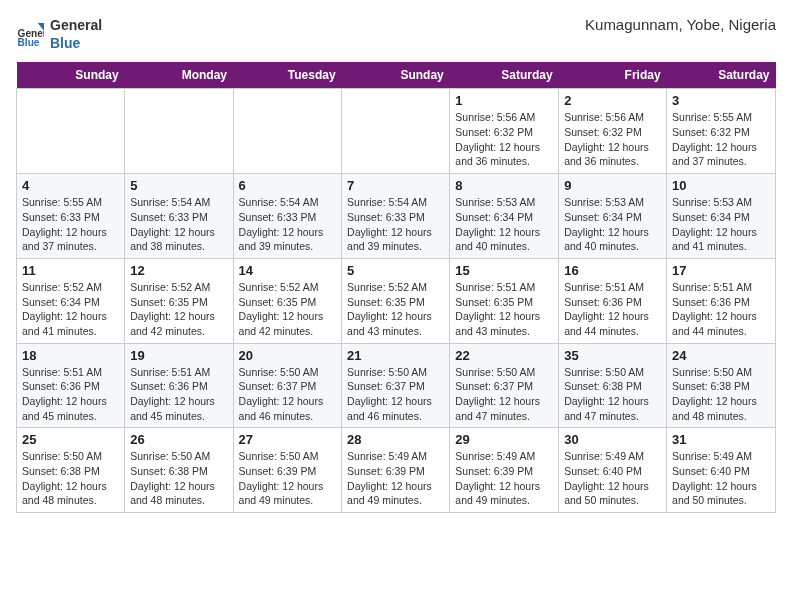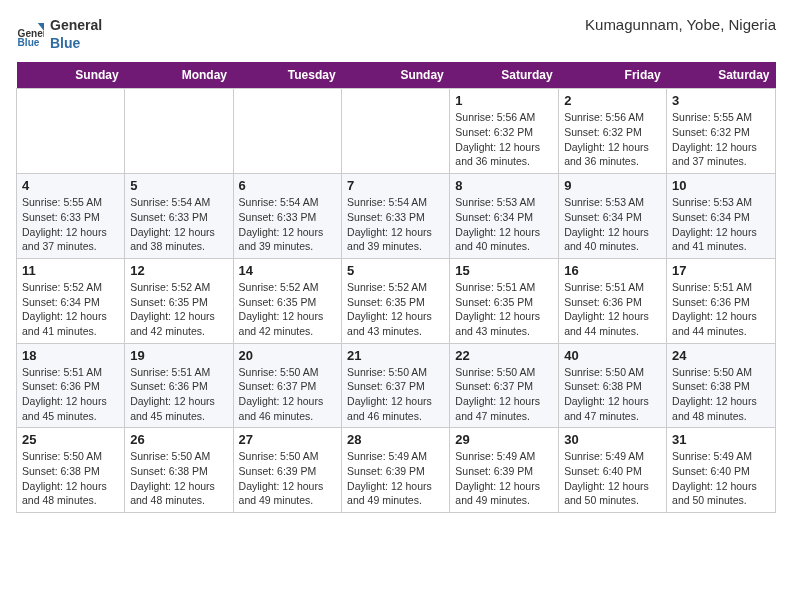--- a/index.html
+++ b/index.html
@@ -271,21 +271,21 @@
 and 46 minutes.</div>
         </td>
         <td>
           <div class="day-num">22</div>
           <div class="day-info" style="white-space: pre-line;">Sunrise: 5:50 AM
 Sunset: 6:37 PM
 Daylight: 12 hours
 and 47 minutes.</div>
         </td>
         <td>
-          <div class="day-num">40</div>
+          <div class="day-num">35</div>
           <div class="day-info" style="white-space: pre-line;">Sunrise: 5:50 AM
 Sunset: 6:38 PM
 Daylight: 12 hours
 and 47 minutes.</div>
         </td>
         <td>
           <div class="day-num">24</div>
           <div class="day-info" style="white-space: pre-line;">Sunrise: 5:50 AM
 Sunset: 6:38 PM
 Daylight: 12 hours

